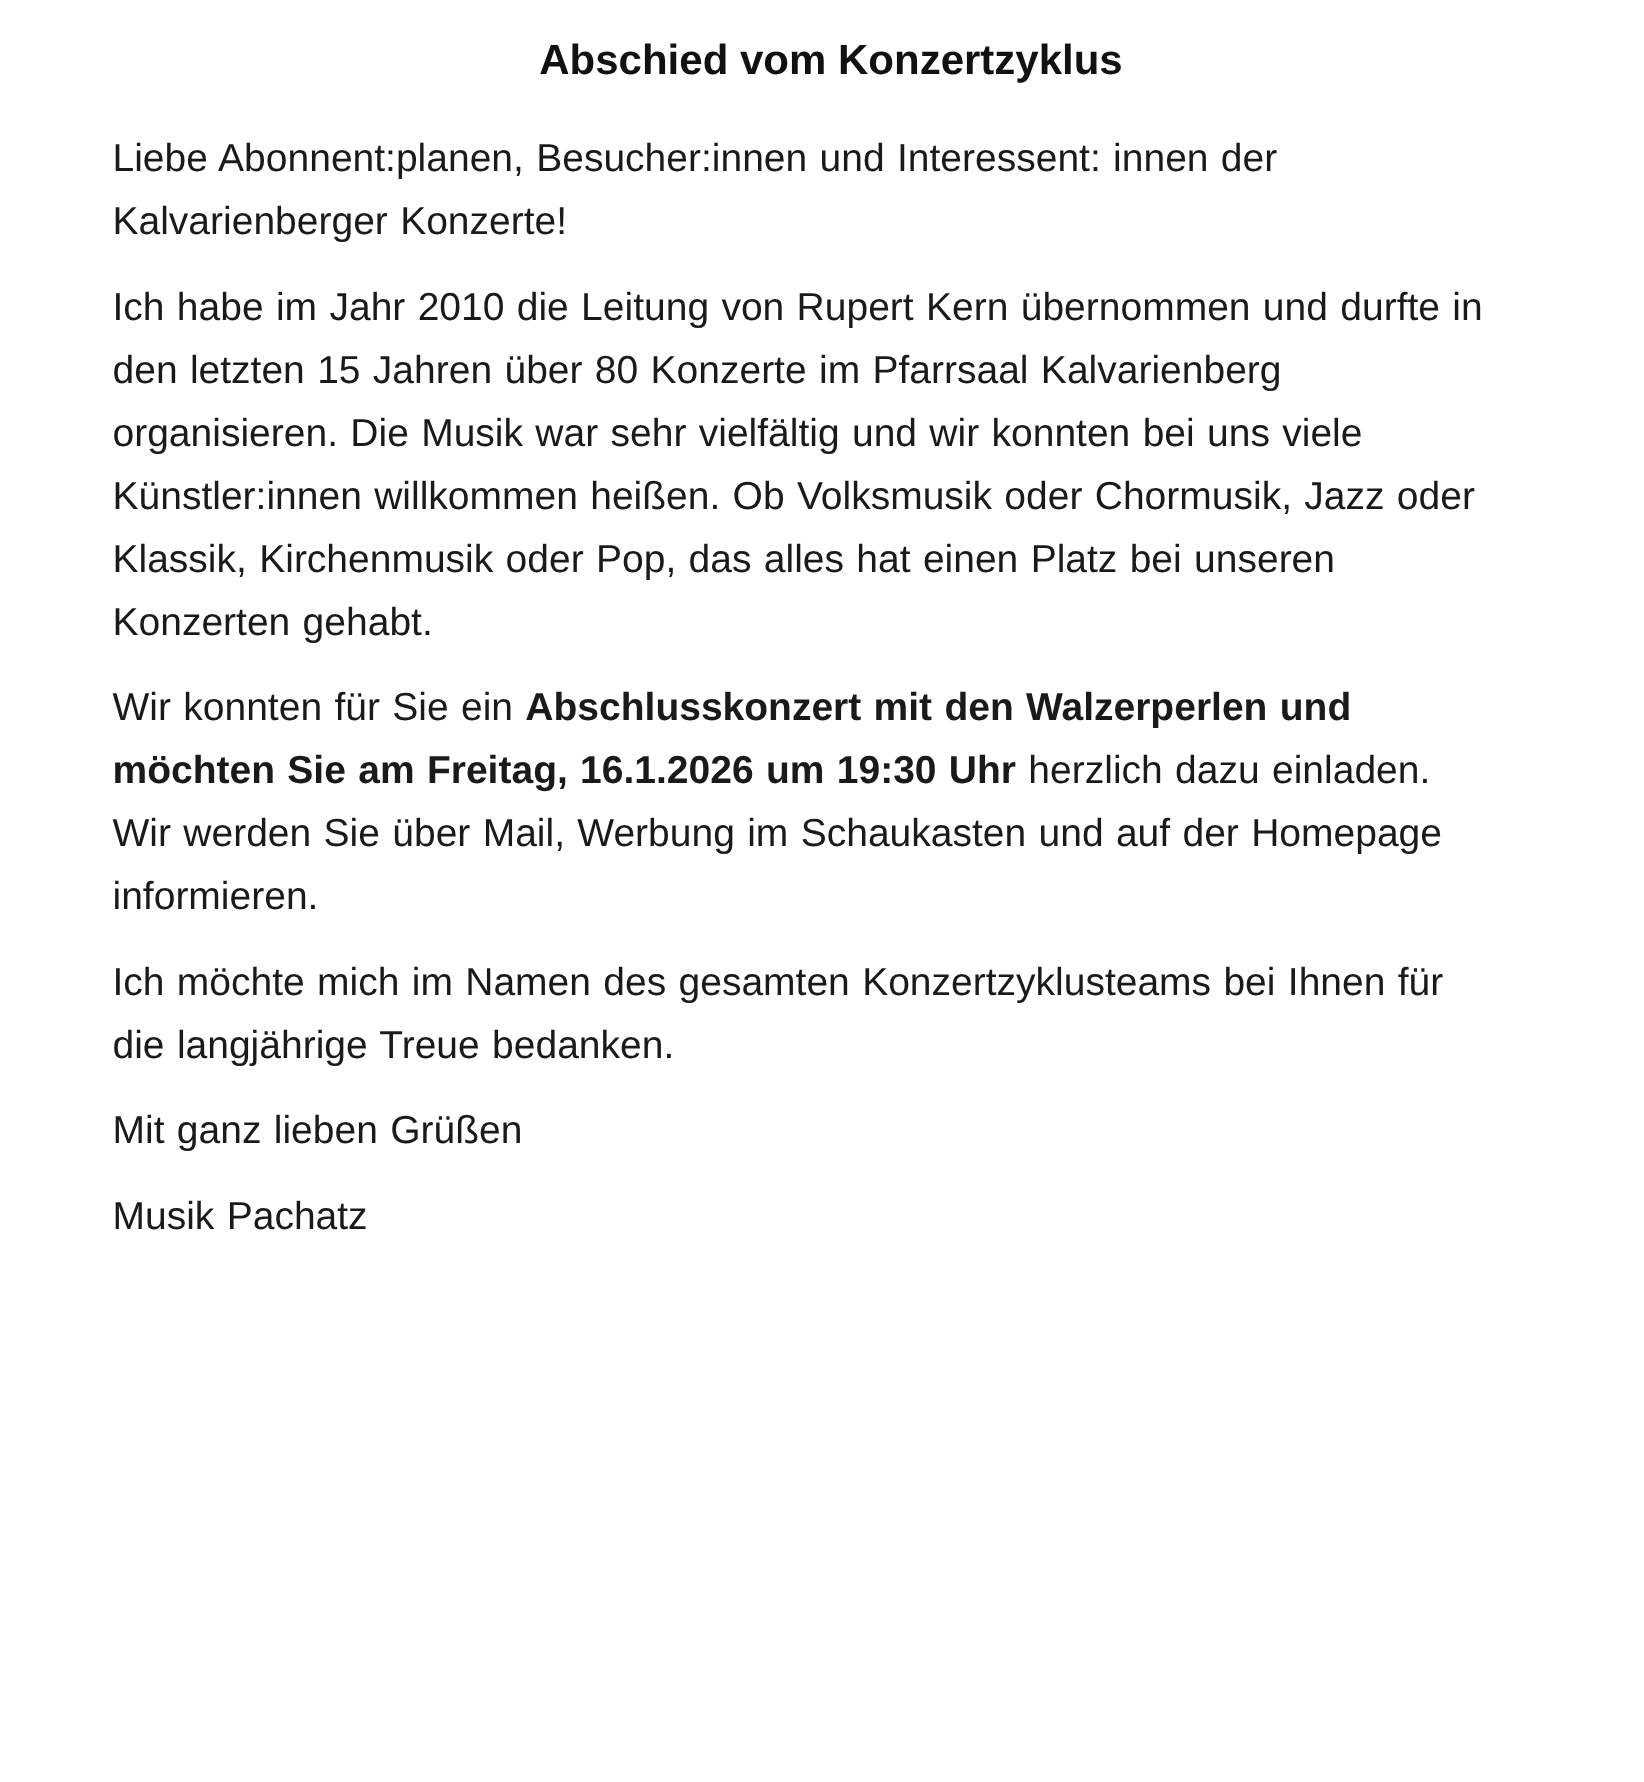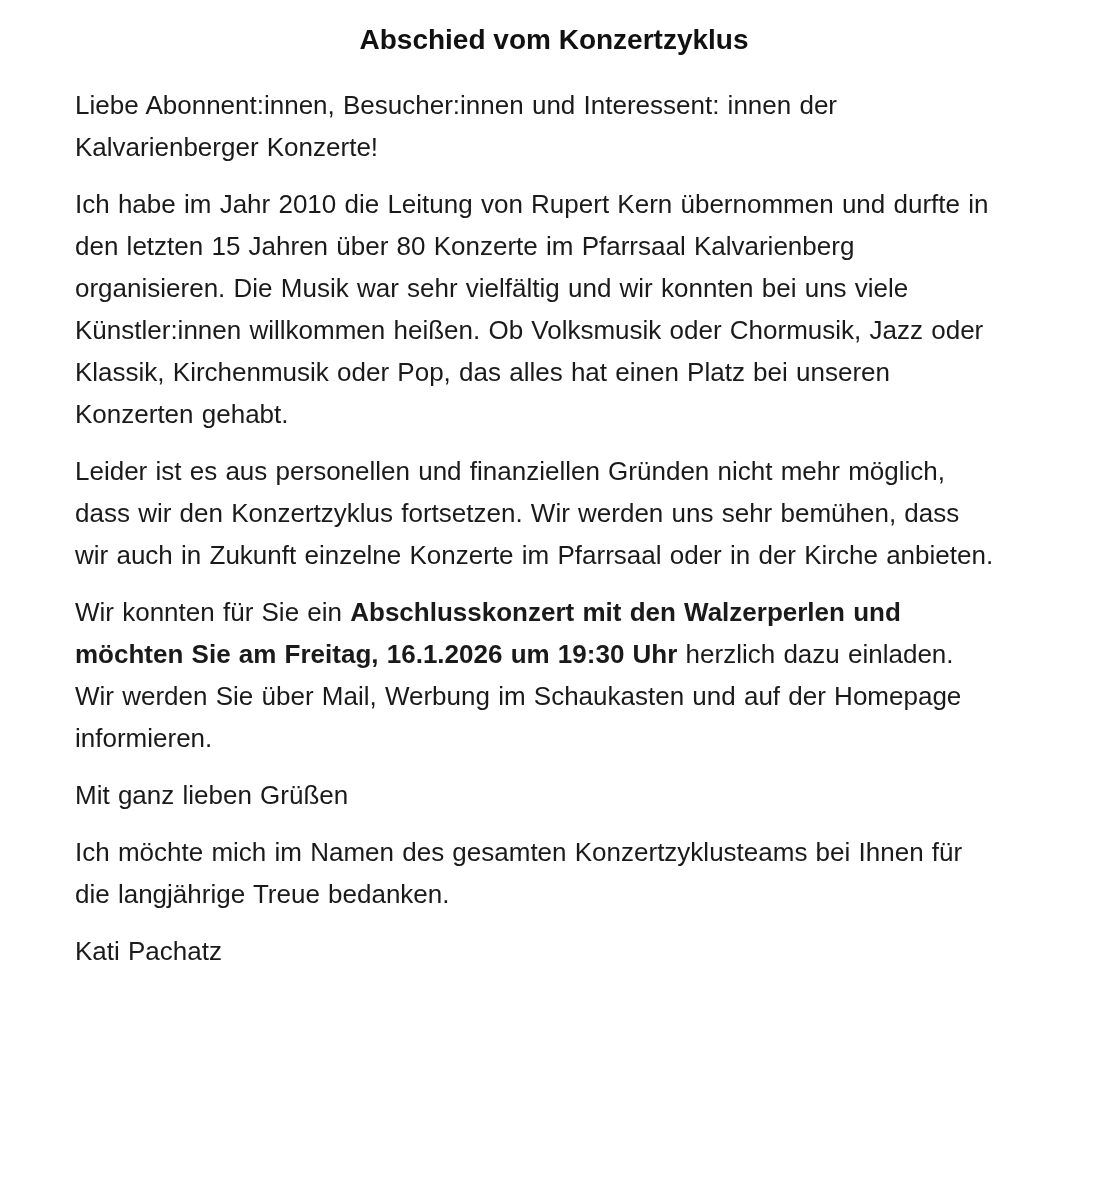--- a/index.html
+++ b/index.html
@@ -41,29 +41,28 @@
 </style>
 </head>
 <body>
 
 <div class="page">
 
   <h1 class="doc-title"><span>Abschied vom Konzertzyklus</span></h1>
 
   <div class="doc-body">
 
-    <p>Liebe Abonnent:innen, Besucher:innen und Interessent: innen der Kalvarienberger Konzerte!</p>
+    <p>Liebe Abonnent:planen, Besucher:innen und Interessent: innen der Kalvarienberger Konzerte!</p>
 
 
     <p>Ich habe im Jahr 2010 die Leitung von Rupert Kern übernommen und durfte in den letzten 15 Jahren über 80 Konzerte im Pfarrsaal Kalvarienberg organisieren. Die Musik war sehr vielfältig und wir konnten bei uns viele Künstler:innen willkommen heißen. Ob Volksmusik oder Chormusik, Jazz oder Klassik, Kirchenmusik oder Pop, das alles hat einen Platz bei unseren Konzerten gehabt.</p>
 
-    <p>Leider ist es aus personellen und finanziellen Gründen nicht mehr möglich, dass wir den Konzertzyklus fortsetzen. Wir werden uns sehr bemühen, dass wir auch in Zukunft einzelne Konzerte im Pfarrsaal oder in der Kirche anbieten.</p>
 
     <p><span>Wir konnten für Sie ein </span><span class="bold">Abschlusskonzert mit den Walzerperlen und möchten Sie am Freitag, 16.1.2026 um 19:30 Uhr</span><span> herzlich dazu einladen. Wir werden Sie über Mail, Werbung im Schaukasten und auf der Homepage informieren.</span></p>
 
+    <p>Ich möchte mich im Namen des gesamten Konzertzyklusteams bei Ihnen für die langjährige Treue bedanken.</p>
+
     <p>Mit ganz lieben Grüßen</p>
 
-    <p>Ich möchte mich im Namen des gesamten Konzertzyklusteams bei Ihnen für die langjährige Treue bedanken.</p>
-
-    <p>Kati Pachatz</p>
+    <p>Musik Pachatz</p>
 
   </div>
 </div>
 
 </body></html>

